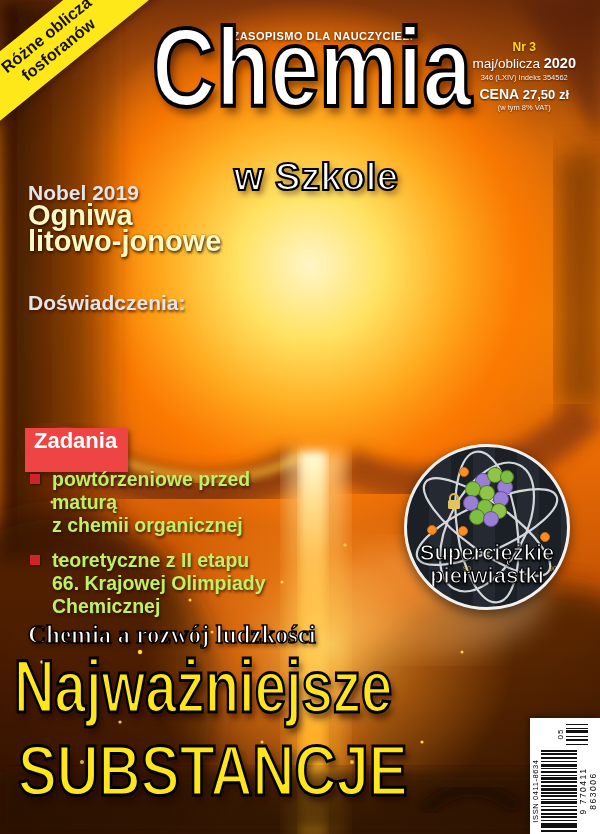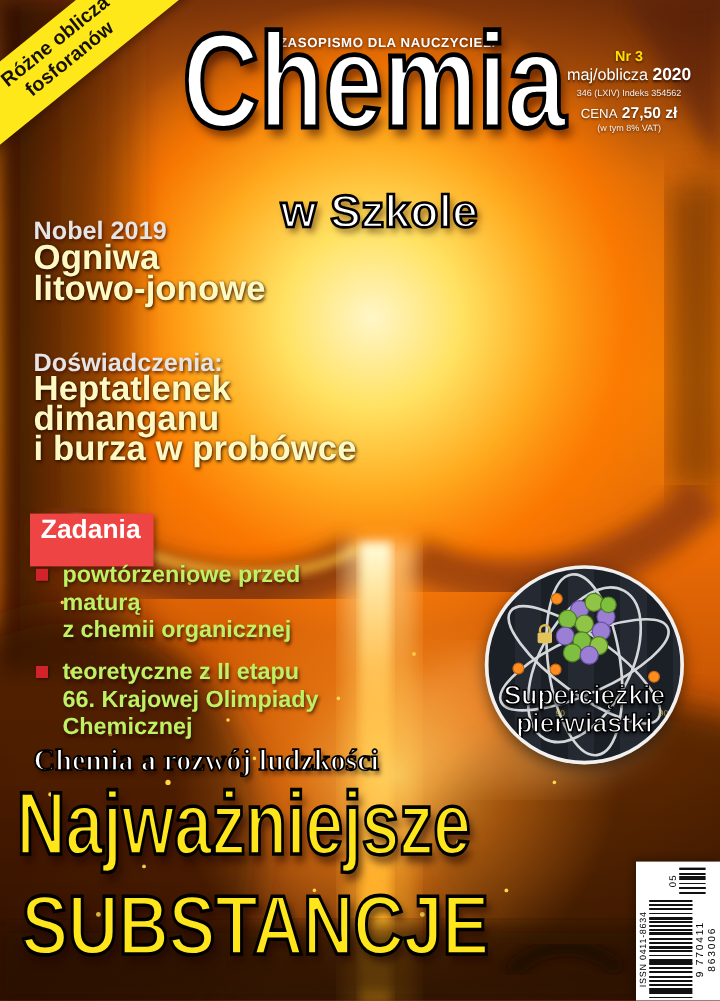--- a/index.html
+++ b/index.html
@@ -24,21 +24,21 @@
     -webkit-text-stroke:2.2px #000;text-shadow:3px 4px 6px rgba(40,5,0,.55);margin-top:44px;}
 
   
   .issue{position:absolute;right:24px;top:40px;text-align:center;color:#fff;
     text-shadow:0 1px 2px rgba(40,10,0,.85);}
   .issue .nr{font-size:12px;font-weight:bold;color:#ffe000;}
   .issue .date{font-size:13.5px;margin-top:1px;}
   .issue .date b{font-size:14.5px;}
   .issue .idx{font-size:7.5px;margin-top:2px;opacity:.92;}
   .issue .price{font-size:13px;font-weight:bold;margin-top:4px;}
-  .issue .price .lbl{font-size:11px;font-weight:normal;}
+  .issue .price .lbl{font-size:14px;font-weight:bold;}
   .issue .vat{font-size:7.5px;margin-top:1px;opacity:.92;}
 
   
   .kicker{position:absolute;left:28px;color:#e5e5e5;font-weight:bold;font-size:21px;
     text-shadow:1px 2px 3px rgba(70,15,0,.85);}
   .feature-title{position:absolute;left:28px;color:#fef9c3;font-weight:bold;font-size:29px;
     line-height:26px;white-space:pre-line;
     text-shadow:1px 2px 3px rgba(40,10,0,.8),0 0 2px rgba(0,0,0,.5);}
   .f1k{top:181px;} .f1t{top:202px;}
   .f2k{top:291px;} .f2t{top:312px;line-height:25px;}
@@ -48,21 +48,21 @@
     font-weight:bold;font-size:22px;line-height:22px;padding:2px 11px 20px 9px;
     box-shadow:2px 3px 5px rgba(50,10,0,.5);}
   .tasks{position:absolute;left:28px;top:468px;width:262px;}
   .task{display:flex;margin-bottom:12px;}
   .task .sq{flex:0 0 10px;width:10px;height:10px;background:#d2232a;margin:6px 12px 0 2px;
     box-shadow:1px 1px 2px rgba(0,0,0,.5);}
   .task .txt{color:#bef264;font-weight:bold;font-size:19.5px;line-height:23px;white-space:pre-line;
     text-shadow:1px 2px 3px rgba(40,10,0,.8);}
 
   
-  .badge{position:absolute;left:404px;top:471px;width:166px;height:166px;border-radius:50%;
+  .badge{position:absolute;left:404px;top:444px;width:166px;height:166px;border-radius:50%;
     border:3px solid #f1f1f1;box-sizing:border-box;overflow:hidden;
     background:repeating-linear-gradient(90deg,#1b1f26 0 22px,#242932 22px 44px);
     box-shadow:0 4px 12px rgba(0,0,0,.5);}
   .badge svg{position:absolute;left:0;top:0;}
   .badge-text{position:absolute;left:0;top:94px;width:100%;text-align:center;color:#fff;
     font-weight:bold;font-size:22px;line-height:23px;
     -webkit-text-stroke:1.2px #000;text-shadow:0 2px 3px rgba(0,0,0,.8);}
   .badge-90{position:absolute;font-size:7px;color:#d8c050;opacity:.8;}
   .b90l{left:56px;top:118px;} .b90r{left:142px;top:118px;}
   .badge-ruther{position:absolute;left:0;top:148px;width:100%;text-align:left;
@@ -214,23 +214,20 @@
       <span class="lbl">CENA</span>
       <span>27,50 zł</span>
     </div>
     <div class="vat">(w tym 8% VAT)</div>
   </div>
 
   <div class="kicker f1k">Nobel 2019</div>
   <div class="feature-title f1t">Ogniwa
 litowo-jonowe</div>
   <div class="kicker f2k">Doświadczenia:</div>
-  <div class="feature-title f2t">Heptatlenek
-dimanganu
-i burza w probówce</div>
 
   <div class="tasks-header">Zadania</div>
   <div class="tasks">
     <div class="task">
       <span class="sq"></span>
       <span class="txt">powtórzeniowe przed maturą
 z chemii organicznej</span>
     </div>
     <div class="task">
       <span class="sq"></span>

